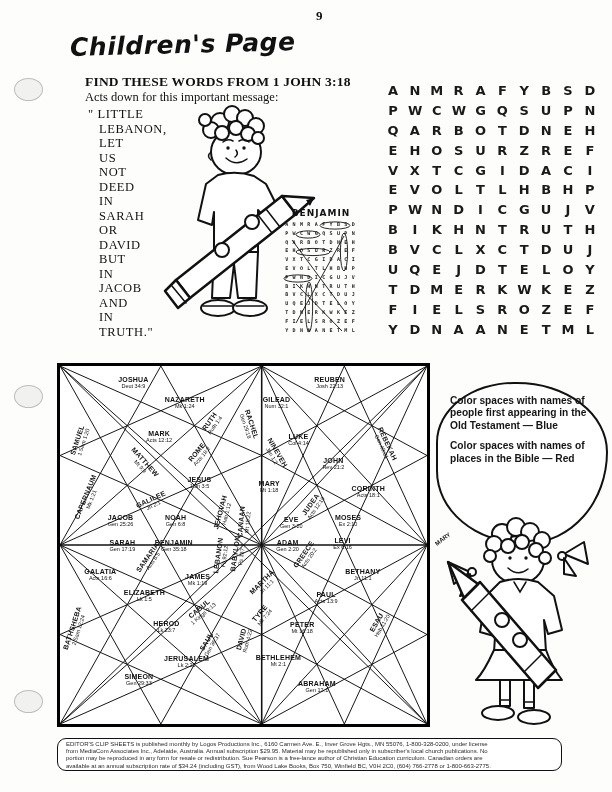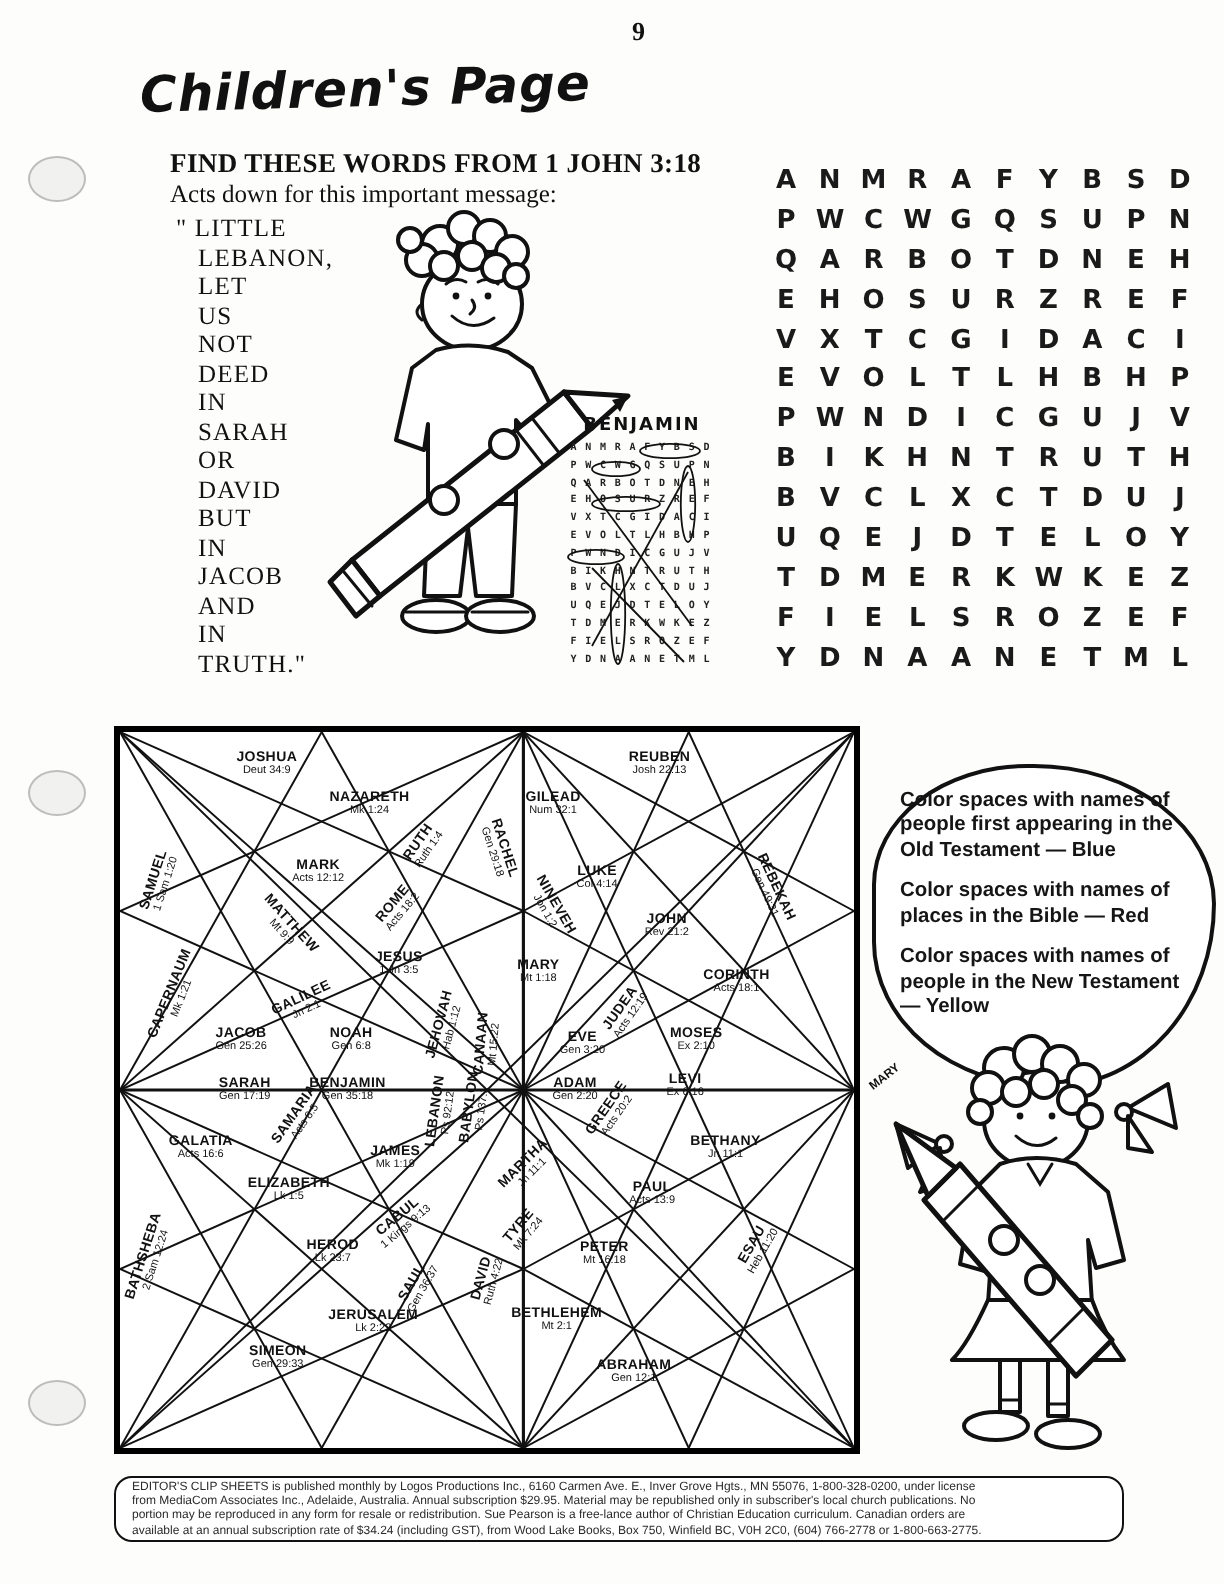--- a/index.html
+++ b/index.html
@@ -570,21 +570,20 @@
           <div class="pname">ABRAHAM</div>
           <div class="pref">Gen 12:1</div>
         </div>
       </div>
   </div>
 
   <div class="cloud">
     <div>
         <p class="instr">Color spaces with names of people first appearing in the Old Testament — Blue</p>
         <p class="instr">Color spaces with names of places in the Bible — Red</p>
-        <p class="instr">Color spaces with names of people in the New Testament — Yellow</p>
       </div>
   </div>
   <div class="girl-label">MARY</div>
 
   <svg class="girlart" viewBox="0 0 188 222">
     <ellipse class="ink" cx="94" cy="48" rx="26" ry="24"></ellipse>
     <circle class="ink" cx="78" cy="22" r="10"></circle>
       <circle class="ink" cx="92" cy="15" r="9"></circle>
     <circle class="ink" cx="106" cy="20" r="9"></circle>
       <circle class="ink" cx="118" cy="28" r="8"></circle>

